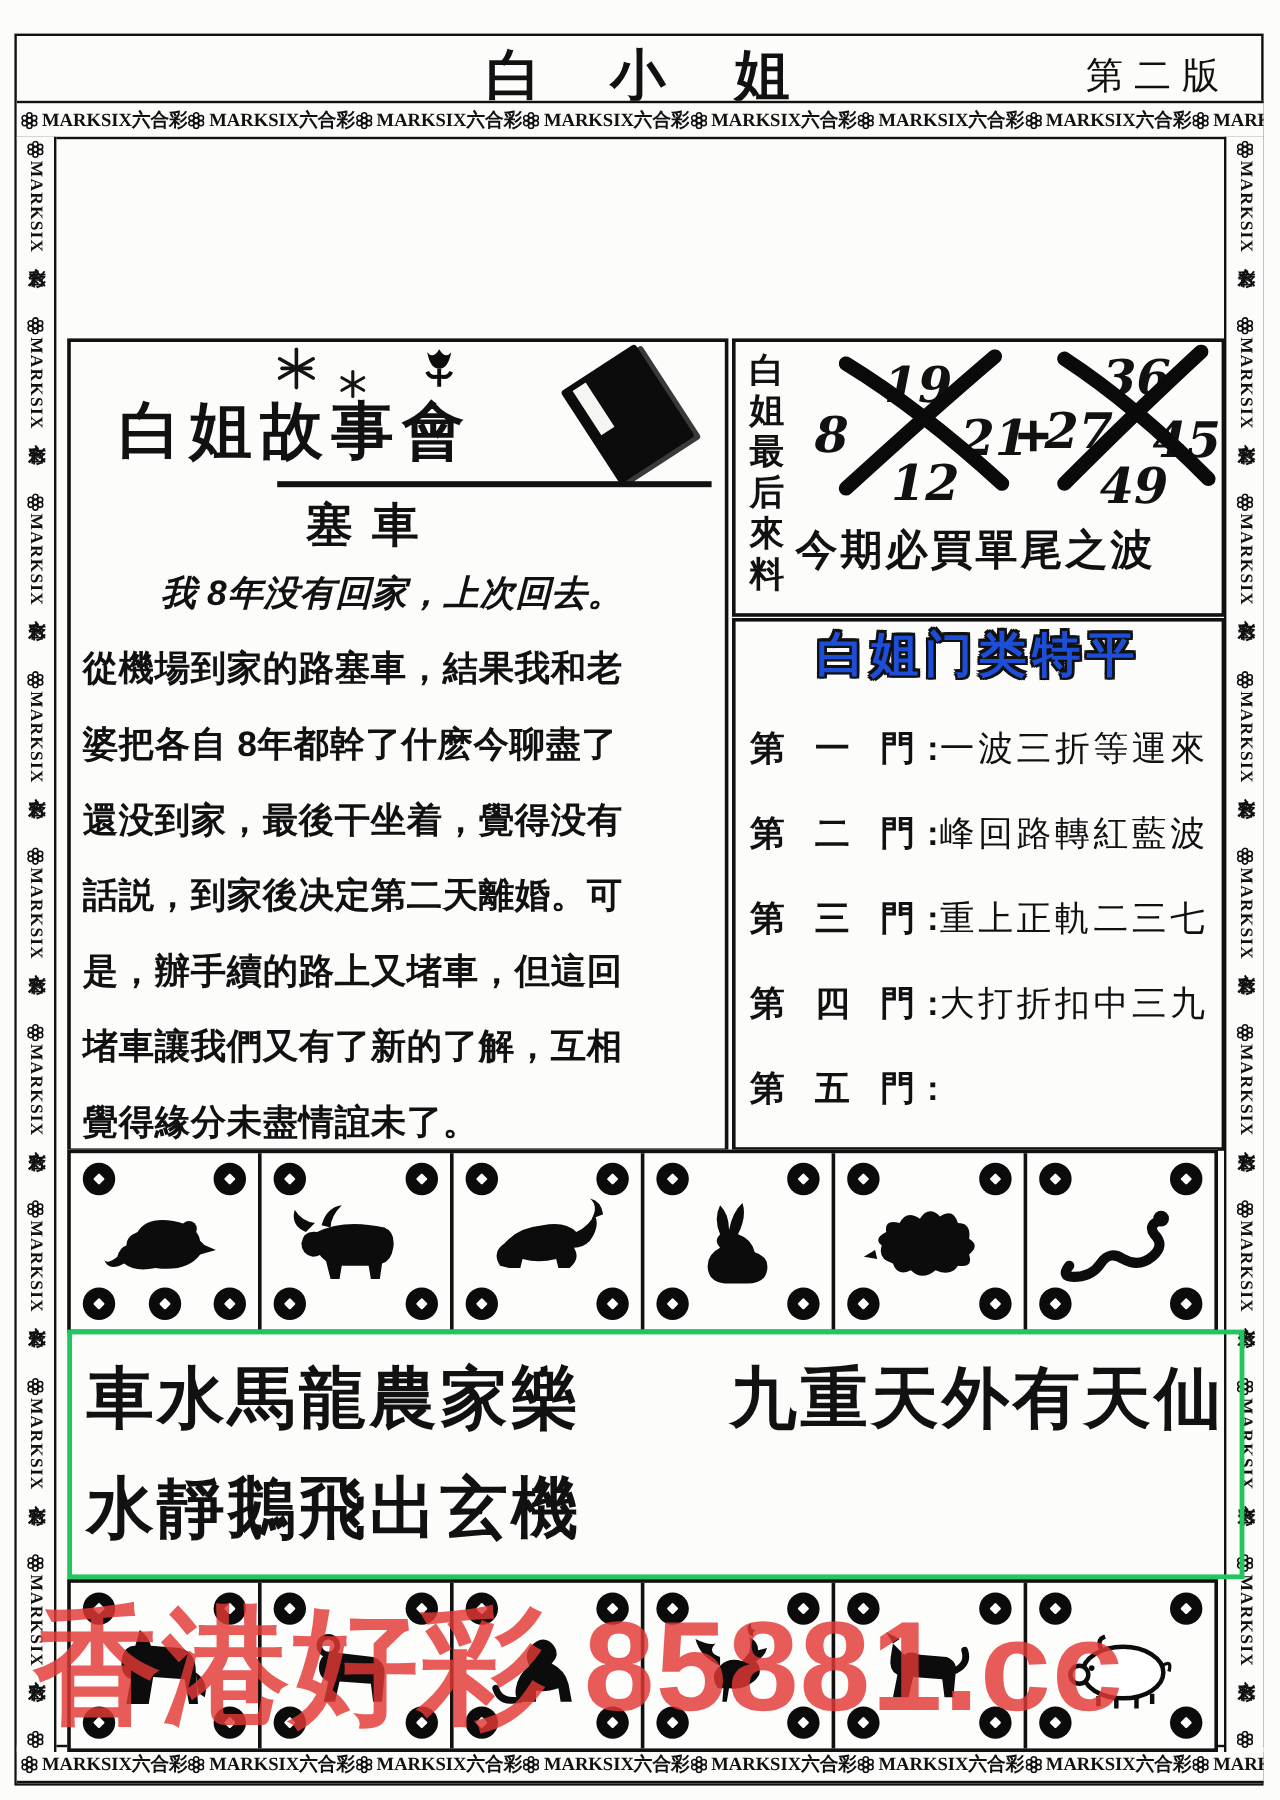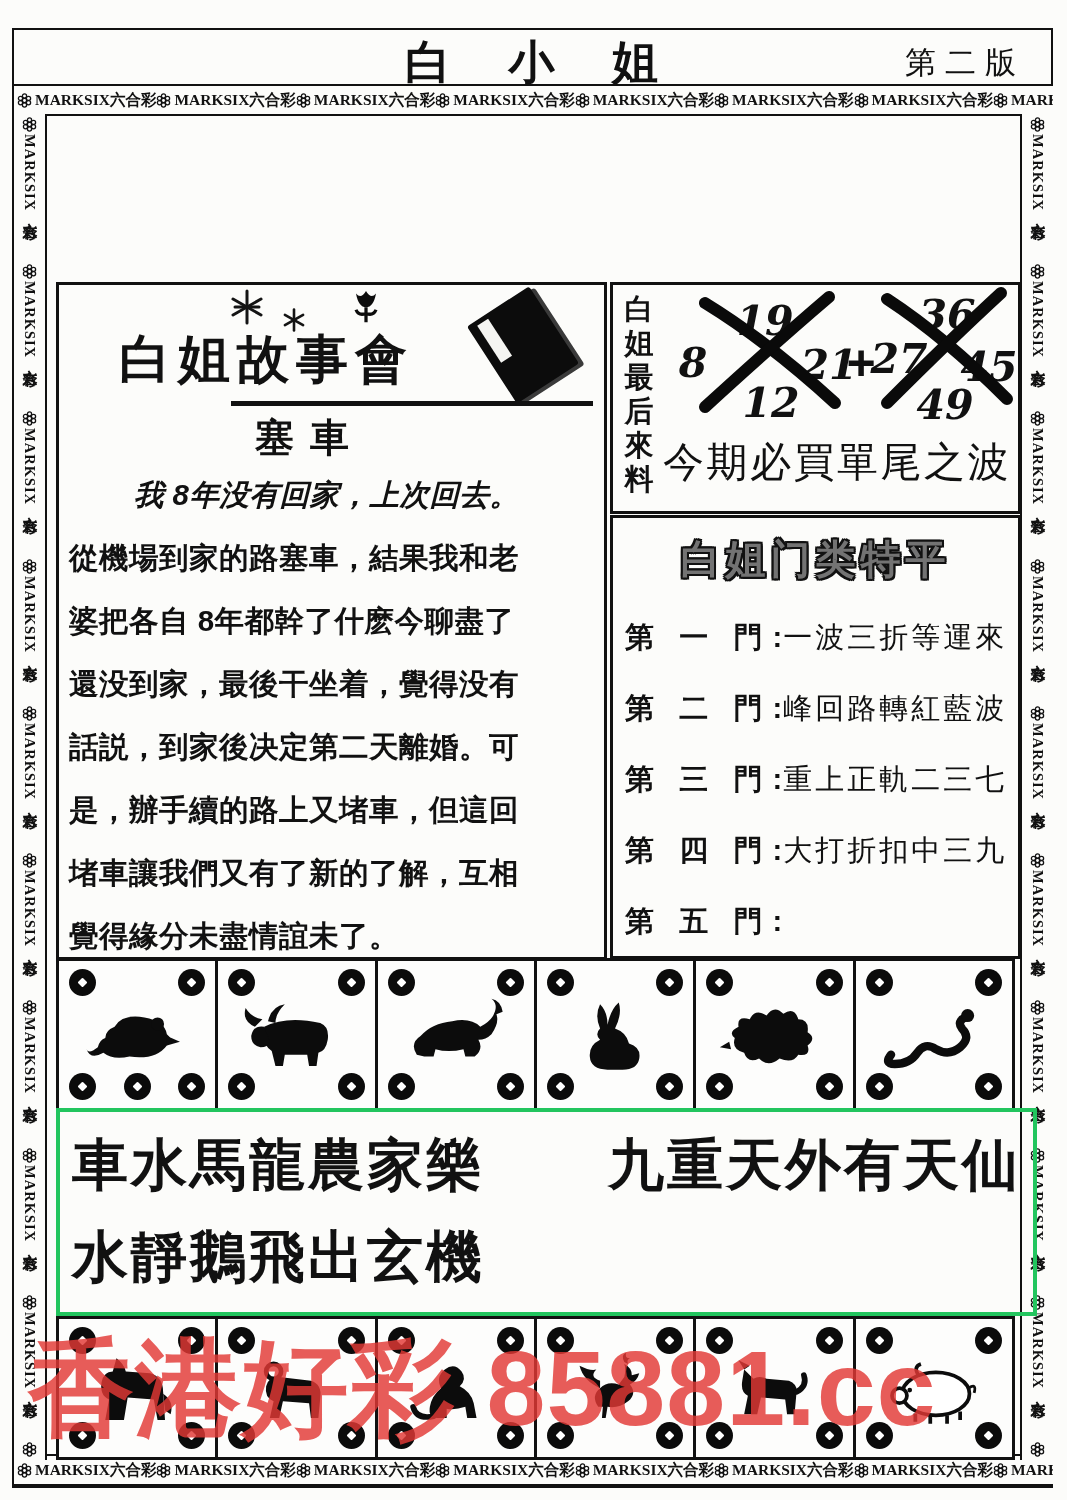--- a/index.html
+++ b/index.html
@@ -29,47 +29,47 @@
   .v-unit .lbl{writing-mode:vertical-rl;font-size:14.5px;font-weight:700;
                font-family:"Liberation Serif",serif;letter-spacing:1px;}
   
   .headline-box{position:absolute;left:56px;top:118px;width:950px;height:154px;
                 border:4px solid #111;box-shadow:inset 0 0 0 2px #fff,inset 0 0 0 4px #111;
                 display:flex;flex-direction:column;align-items:center;justify-content:center;gap:10px;}
   .headline-main{font-size:56px;font-weight:900;letter-spacing:2px;white-space:nowrap;}
   .headline-sub{font-size:27px;font-weight:900;letter-spacing:11px;white-space:nowrap;}
   
   .story-box{position:absolute;left:56px;top:282px;width:545px;height:672px;border:3px solid #111;}
-  .story-masthead{position:absolute;left:40px;top:40px;font-size:52px;font-weight:900;letter-spacing:7px;margin-left:20px;}
+  .story-masthead{position:absolute;left:40px;top:40px;font-size:52px;font-weight:900;letter-spacing:7px;}
   .story-underline{position:absolute;left:172px;top:116px;width:362px;height:5px;background:#111;}
   .story-title{position:absolute;left:196px;top:126px;font-size:39px;font-weight:800;letter-spacing:16px;}
   .story-text{position:absolute;left:10px;right:8px;top:178px;font-size:29.5px;line-height:63px;
               font-weight:600;letter-spacing:0.5px;white-space:nowrap;}
   .story-line.indent{text-indent:2.2em;font-style:italic;}
   .deco-sparkle{position:absolute;left:168px;top:2px;}
   .deco-sparkle2{position:absolute;left:222px;top:22px;}
   .deco-tulip{position:absolute;left:292px;top:2px;}
   .book{position:absolute;right:44px;top:14px;width:74px;height:92px;background:#0c0c0c;
         border-radius:3px;transform:rotate(-33deg);box-shadow:4px 4px 0 #3a3a3a;}
   .book::after{content:"";position:absolute;left:9px;top:5px;width:13px;height:44px;background:#f5f5f2;}
   
   .tips-box{position:absolute;left:610px;top:282px;width:405px;height:226px;border:3px solid #111;}
   .tips-vertical{position:absolute;left:8px;top:8px;width:36px;display:flex;flex-direction:column;
                  gap:1px;font-size:29px;font-weight:900;text-align:center;line-height:33px;}
   .tips-canvas{position:absolute;left:44px;top:0;width:358px;height:152px;}
   .tnum{position:absolute;transform:translate(-50%,-50%);font-family:"DejaVu Serif",serif;
         font-style:italic;font-weight:900;font-size:41px;}
   .tplus{position:absolute;transform:translate(-50%,-50%);font-size:50px;font-weight:900;}
   .cross{position:absolute;}
-  .tips-slogan{position:absolute;left:50px;top:150px;font-size:41px;font-weight:400;
+  .tips-slogan{position:absolute;left:50px;top:150px;font-size:35px;font-weight:700;
                letter-spacing:2.5px;white-space:nowrap;}
   
   .doors-box{position:absolute;left:610px;top:515px;width:405px;height:438px;border:3px solid #111;}
-  .doors-title{margin-top:14px;text-align:center;font-size:40px;font-weight:900;letter-spacing:5px;
-               color:#737373;text-shadow:-2px -2px 0 #111,2px -2px 0 #111,-2px 2px 0 #111,
+  .doors-title{text-align:center;font-size:40px;font-weight:900;letter-spacing:5px;
+               color:#1d4ed8;text-shadow:-2px -2px 0 #111,2px -2px 0 #111,-2px 2px 0 #111,
                2px 2px 0 #111,0 -2px 0 #111,0 2px 0 #111,-2px 0 0 #111,2px 0 0 #111;}
   .door-row{display:flex;align-items:baseline;padding:0 12px;margin-top:31px;
             font-size:29px;white-space:nowrap;}
   .door-label{font-family:"Liberation Serif",serif;font-weight:700;letter-spacing:9px;}
   .door-sep{font-weight:700;margin:0 1px;}
   .door-text{font-family:"DejaVu Serif",serif;font-weight:500;letter-spacing:3px;}
   
   .zodiac-row{position:absolute;left:56px;width:953px;border:3px solid #111;display:flex;background:#fdfdfc;}
   .zodiac-row1{top:958px;height:147px;}
   .zodiac-row2{top:1316px;height:138px;}

